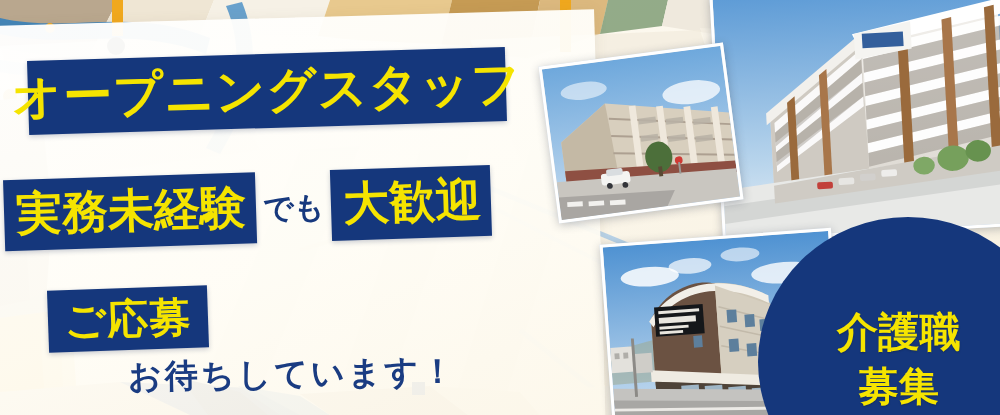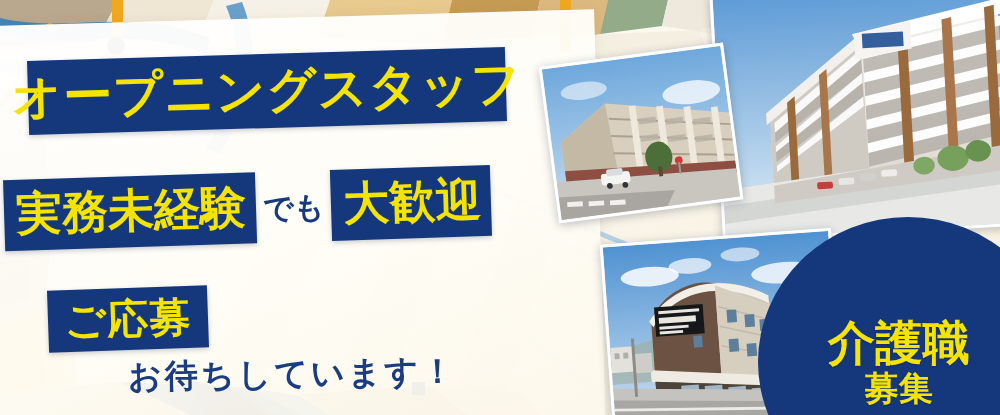--- a/index.html
+++ b/index.html
@@ -60,22 +60,22 @@
     right:6px; bottom:8px;
     width:190px;
     z-index:9;
     text-align:center;
     color:#f5e400;
     font-weight:bold;
     line-height:1.05;
     letter-spacing:.02em;
     text-shadow:0 1px 2px rgba(0,0,0,.22);
   }
-  .cb-l1{font-size:47px;display:block;}
-  .cb-l2{font-size:34px;display:block;margin-top:4px;}
+  .cb-l1{font-size:41px;display:block;}
+  .cb-l2{font-size:40px;display:block;margin-top:11px;}
 
   
   .navy-box{
     position:absolute;
     background:#15377c;
     color:#f5e400;
     font-weight:bold;
     display:flex;
     align-items:center;
     justify-content:center;

